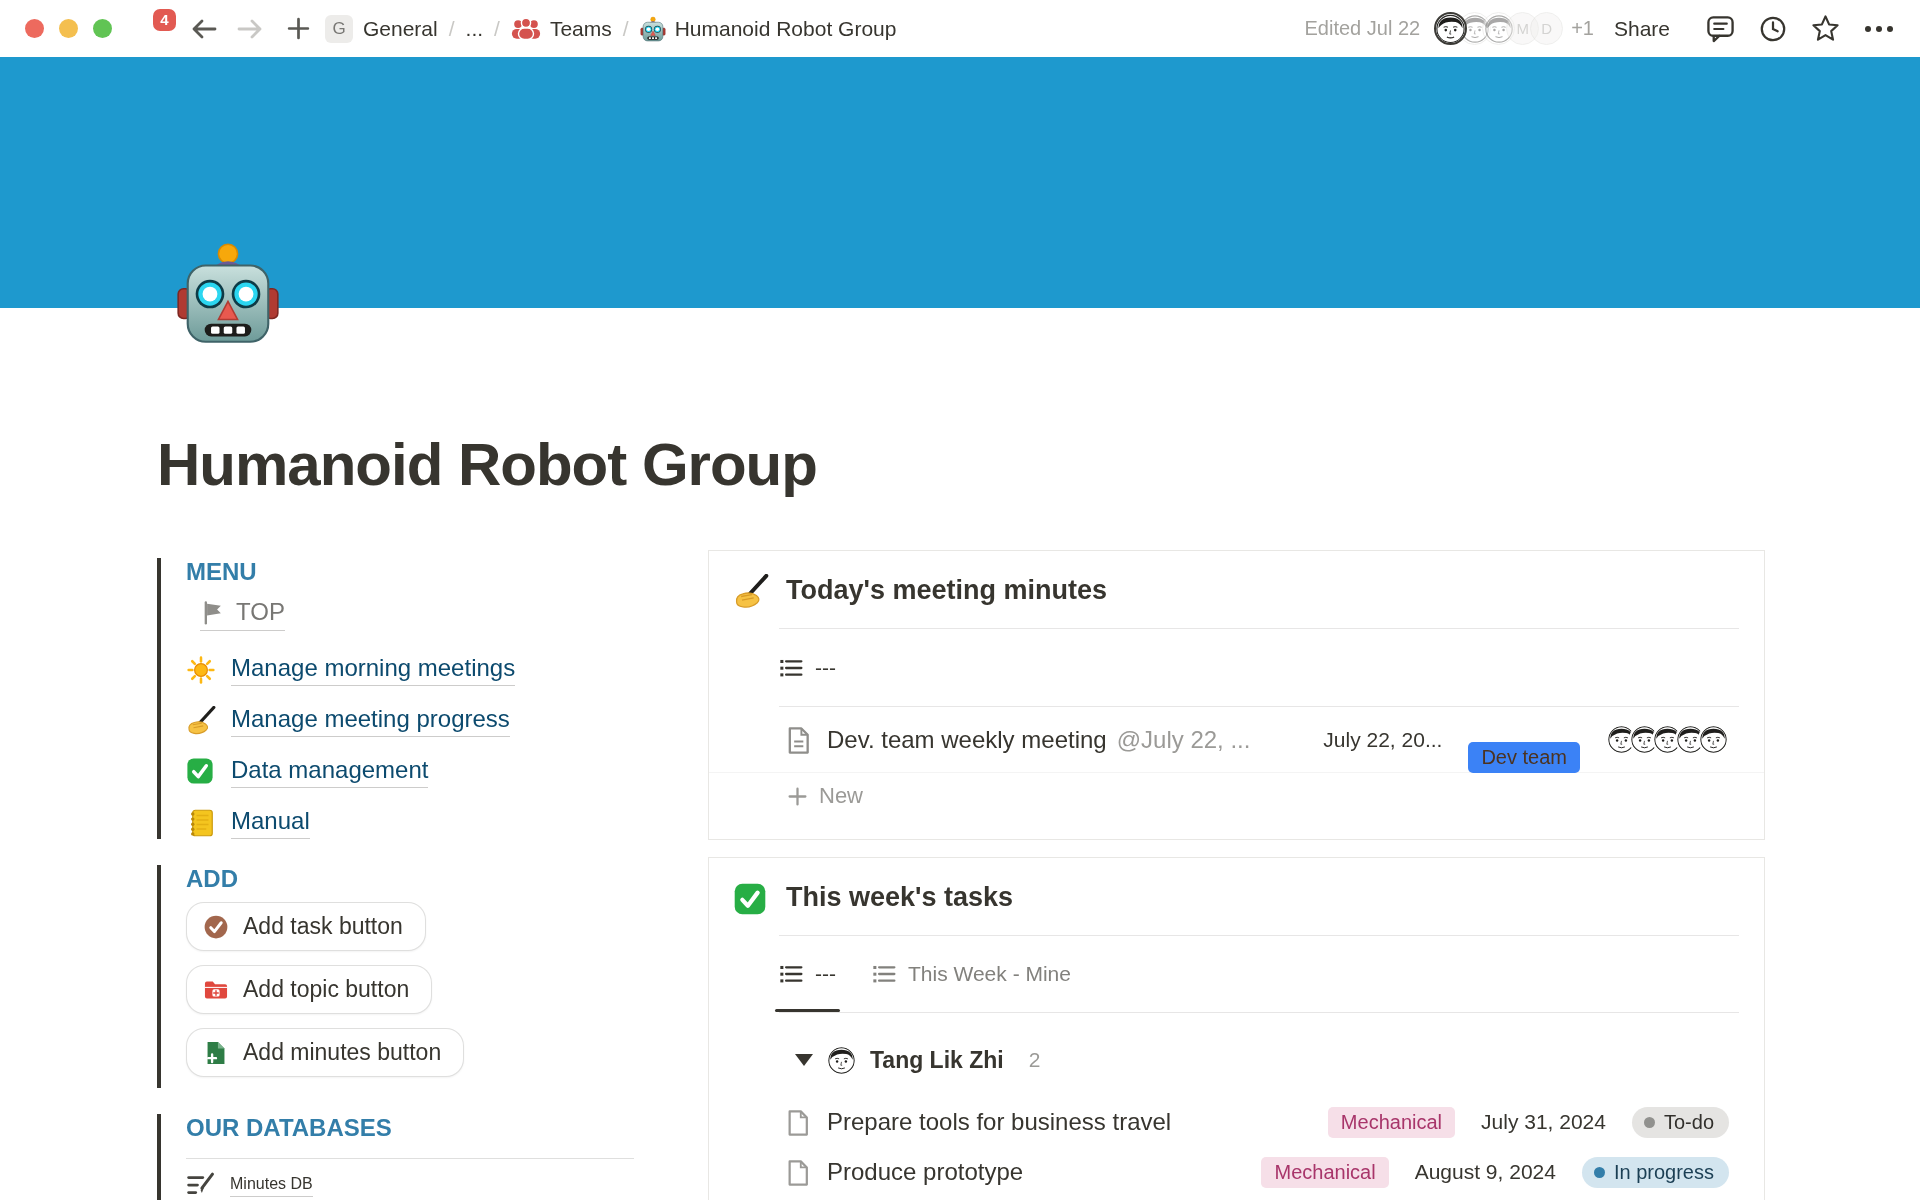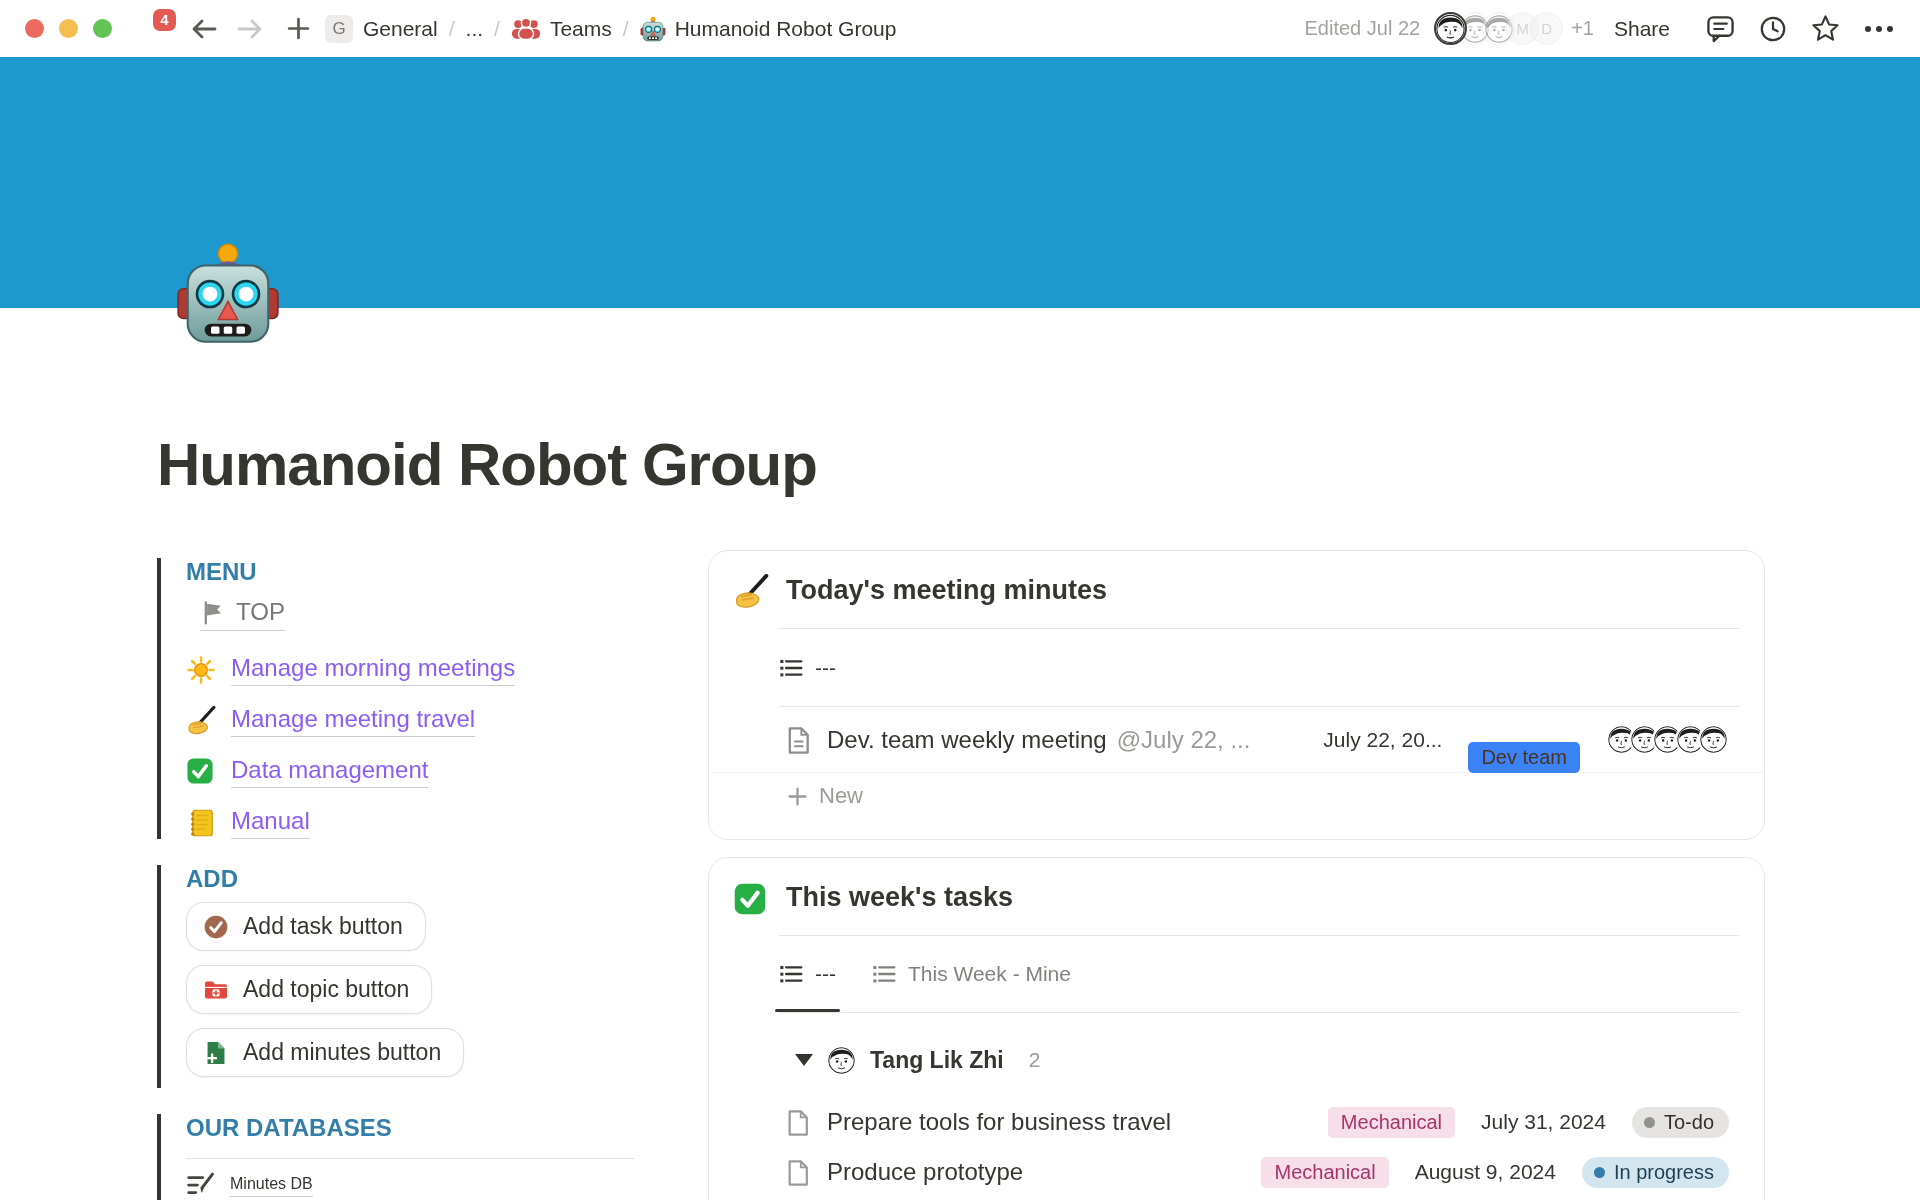--- a/index.html
+++ b/index.html
@@ -45,34 +45,34 @@
 
   
   .left-col { position:absolute; left:157px; top:556px; width:478px; }
   .lsec { border-left:4px solid #37352F; padding-left:25px; margin-bottom:26px; }
   .lsec-heading { font-size:24px; font-weight:700; color:#337EA9; margin:2px 0 6px; }
   .top-link { display:inline-flex; align-items:center; gap:11px; margin:6px 0 4px 14px;
     border-bottom:1.5px solid rgba(55,53,47,.25); padding-bottom:4px; cursor:pointer; }
   .top-link span { font-size:24px; color:#787774; }
   .menu-item { display:flex; align-items:center; gap:15px; margin:19px 0; cursor:pointer; }
   .menu-item .mi-icon { width:30px; height:30px; display:flex; }
-  .menu-item .mi-label { font-size:24px; font-weight:500; color:#8b5cf6;
+  .menu-item .mi-label { font-size:24px; font-weight:500; color:#0c4a6e;
     border-bottom:1.5px solid rgba(55,53,47,.25); padding-bottom:3px; }
   .add-btn { display:inline-flex; align-items:center; gap:14px; background:#fff;
     border:1px solid rgba(55,53,47,.16); border-radius:18px; box-shadow:0 1px 2px rgba(0,0,0,.05);
     padding:10px 22px 10px 16px; margin:3px 0 11px; cursor:pointer; }
   .add-btn .ab-icon { width:26px; height:26px; display:flex; }
   .add-btn .ab-label { font-size:23px; font-weight:500; color:#37352F; }
   .db-divider { border-top:1px solid rgba(55,53,47,.16); margin:16px 0 12px; width:448px; }
   .db-item { display:flex; align-items:center; gap:14px; cursor:pointer; }
   .db-item .mi-label { font-size:16px; font-weight:500; border-bottom:1.5px solid rgba(55,53,47,.25); padding-bottom:3px; }
 
   
   .right-col { position:absolute; left:708px; top:550px; width:1057px; }
-  .card { border:1px solid #E8E7E4; border-radius:20px; background:#fff; }
+  .card { border:1px solid #E8E7E4; border-radius:0; background:#fff; }
   .card1 { height:290px; }
   .card2 { height:420px; margin-top:17px; }
   .card-header { display:flex; align-items:flex-start; gap:17px; padding:22px 25px 18px 24px; }
   .card-emoji { width:36px; height:36px; display:flex; margin-top:1px; }
   .card-title { font-size:27px; font-weight:700; color:#37352F; line-height:34px; }
   .inner-divider { border-top:1px solid rgba(55,53,47,.12); margin:0 25px 0 70px; }
   .tab-row { height:77px; display:flex; align-items:center; padding:0 25px 0 70px; gap:36px; }
   .view-tab { display:flex; align-items:center; gap:11px; height:100%; position:relative; font-size:21px; cursor:pointer; }
   .view-tab.active { color:#37352F; font-weight:500; }
   .view-tab.inactive { color:#82817D; }
@@ -380,21 +380,21 @@
           </svg>
         </span>
       <span class="mi-label">Manage morning meetings</span>
     </div>
     <div class="menu-item">
       <span class="mi-icon">
           <svg width="30" height="30">
             <use href="#writing-hand"></use>
           </svg>
         </span>
-      <span class="mi-label">Manage meeting travel</span>
+      <span class="mi-label">Manage meeting progress</span>
     </div>
     <div class="menu-item">
       <span class="mi-icon">
           <svg width="28" height="28">
             <use href="#green-check-square"></use>
           </svg>
         </span>
       <span class="mi-label">Data management</span>
     </div>
     <div class="menu-item" style="margin-bottom:6px">

